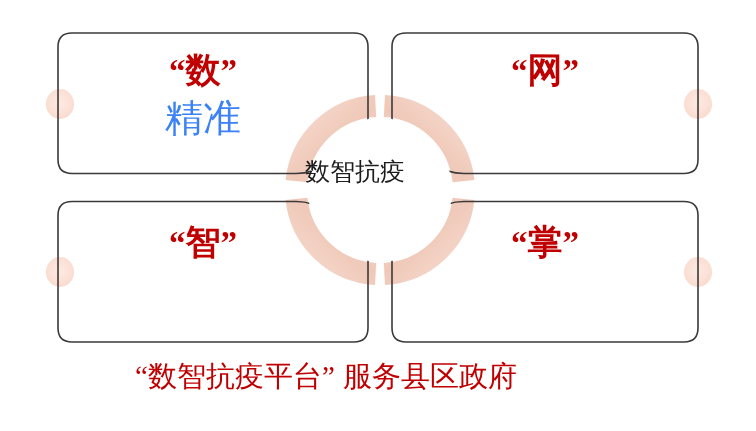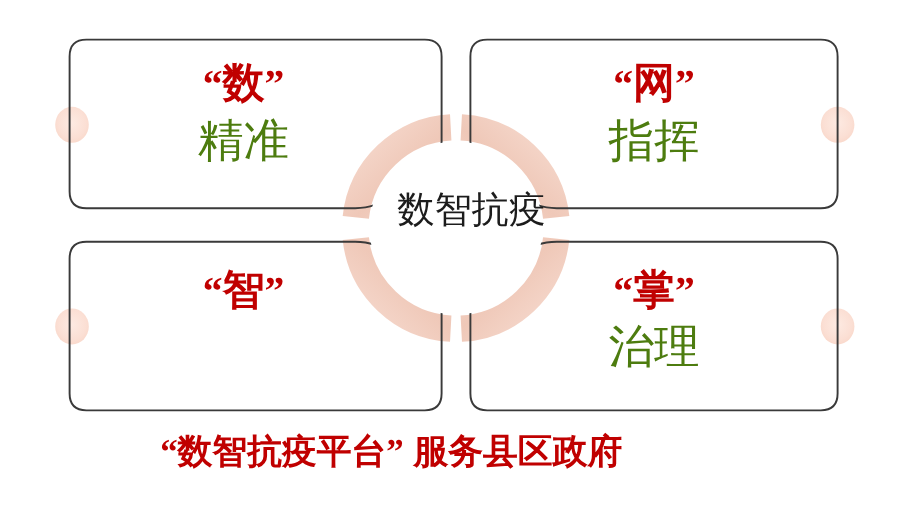--- a/index.html
+++ b/index.html
@@ -36,43 +36,43 @@
     white-space: nowrap;
   }
   .quad-key .qmark {
     font-family: "Liberation Serif", "DejaVu Serif", serif;
     font-size: 33px;
     font-weight: bold;
   }
   .quad-name {
     font-size: 38px;
     font-weight: normal;
-    color: #4d7c0f;
+    color: #3b82f6;
     margin-top: 11px;
     white-space: nowrap;
   }
   #center-label {
     position: absolute;
     left: 305px;
     top: 155px;
     width: 150px;
-    text-align: right;
-    font-size: 31px;
+    text-align: left;
+    font-size: 25px;
     line-height: 1.28;
     color: #1c1c1c;
     pointer-events: none;
   }
   #caption {
     position: absolute;
     left: 0;
     top: 357px;
     width: 652px;
     text-align: center;
     font-size: 29px;
-    font-weight: bold;
+    font-weight: normal;
     color: #c00000;
     white-space: nowrap;
   }
   #caption .qmark {
     font-family: "Liberation Serif", "DejaVu Serif", serif;
   }
   #lbl-tl { left: 58px;  top: 52px;  width: 290px; }
   #lbl-tr { left: 400px; top: 52px;  width: 290px; }
   #lbl-bl { left: 58px;  top: 224px; width: 290px; }
   #lbl-br { left: 400px; top: 224px; width: 290px; }
@@ -191,33 +191,31 @@
     <div class="quad-key">
       <span class="qmark">“</span><span>数</span><span class="qmark">”</span>
     </div>
     <div class="quad-name">精准</div>
   </div>
 
   <div class="quad-label" id="lbl-tr">
     <div class="quad-key">
       <span class="qmark">“</span><span>网</span><span class="qmark">”</span>
     </div>
-    <div class="quad-name">指挥</div>
   </div>
 
   <div class="quad-label" id="lbl-bl">
     <div class="quad-key">
       <span class="qmark">“</span><span>智</span><span class="qmark">”</span>
     </div>
   </div>
 
   <div class="quad-label" id="lbl-br">
     <div class="quad-key">
       <span class="qmark">“</span><span>掌</span><span class="qmark">”</span>
     </div>
-    <div class="quad-name">治理</div>
   </div>
 
   <div id="caption">
     <span class="qmark">“</span><span>数智抗疫平台</span><span class="qmark">”</span><span> 服务县区政府</span>
   </div>
 
 </div>
 
 </body></html>

